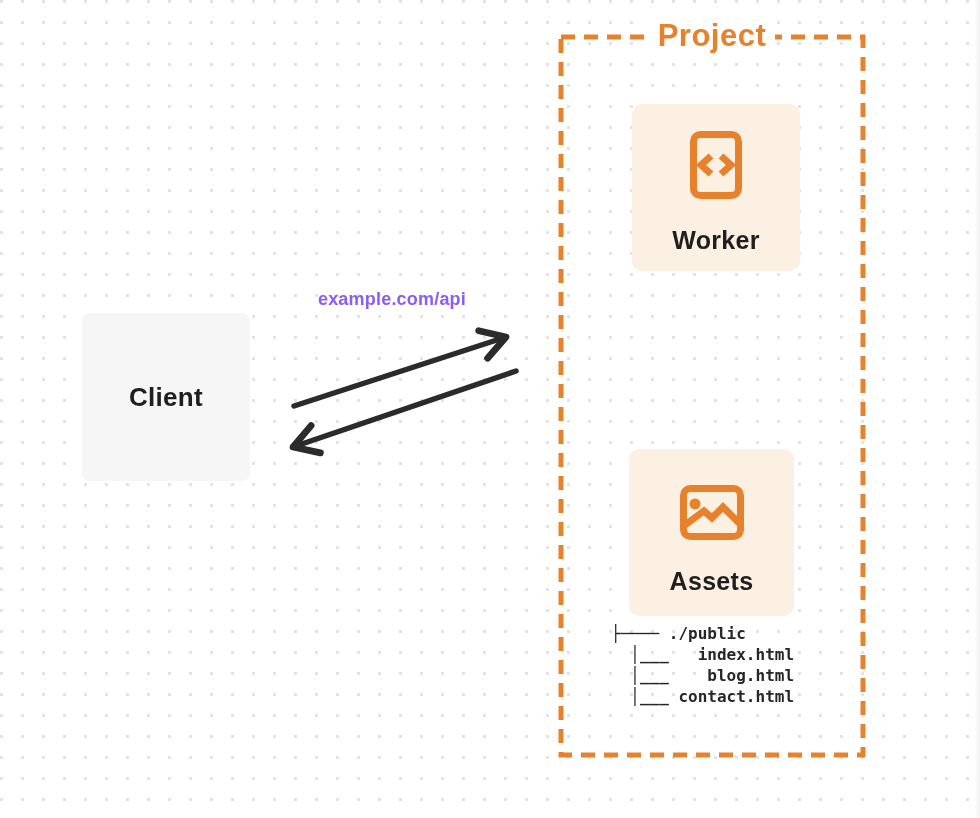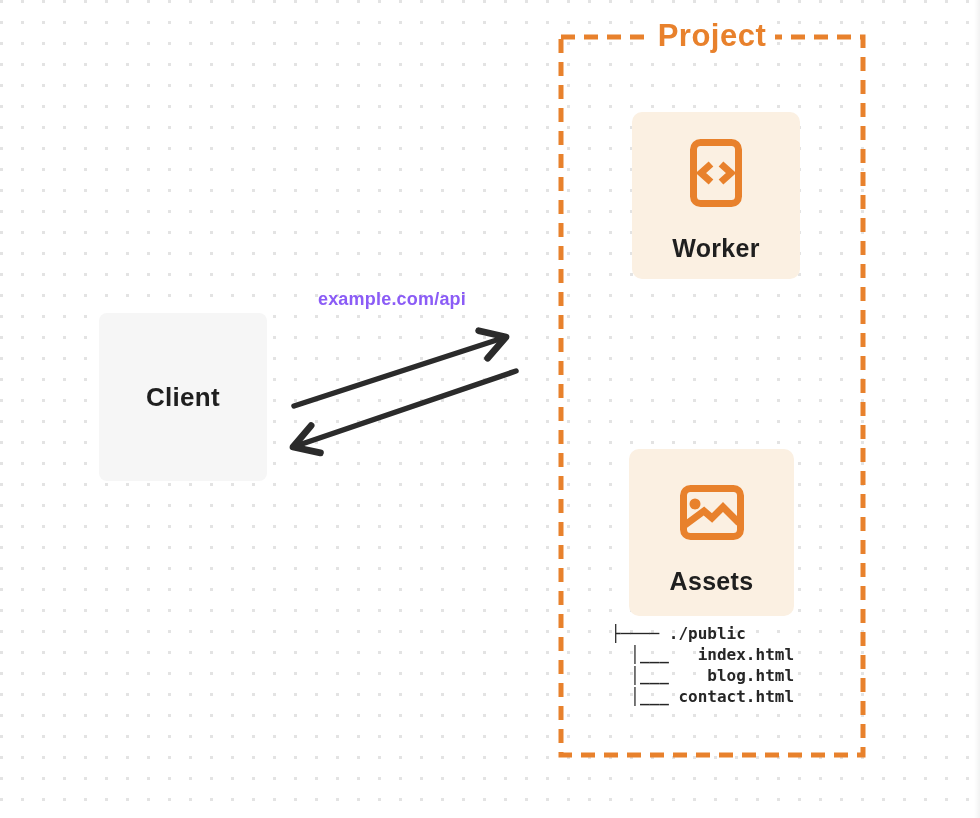--- a/index.html
+++ b/index.html
@@ -30,30 +30,30 @@
     position: absolute;
     left: 0; width: 100%;
     text-align: center;
     font-weight: 700;
     font-size: 25px;
     line-height: 32px;
     color: var(--ink, #1f1f1f);
     letter-spacing: 0.3px;
   }
 
-  #worker-card { left: 632px; top: 112px; width: 168px; height: 167px; }
+  #worker-card { left: 632px; top: 104px; width: 168px; height: 167px; }
   #worker-card .icon-wrap { top: 27px; }
   #worker-card .card-label { top: 120px; }
 
   #assets-card { left: 629px; top: 449px; width: 165px; height: 167px; }
   #assets-card .icon-wrap { top: 36px; }
   #assets-card .card-label { top: 116px; }
 
   #client-card {
-    left: 99px; top: 313px; width: 168px; height: 168px;
+    left: 82px; top: 313px; width: 168px; height: 168px;
     border-radius: 8px;
     background: var(--clientFill, #f6f6f6);
     display: flex; align-items: center; justify-content: center;
   }
   #client-card .client-label {
     font-weight: 700; font-size: 26px; color: var(--ink, #1f1f1f);
     letter-spacing: 0.3px;
   }
 
   #project-label-row {

